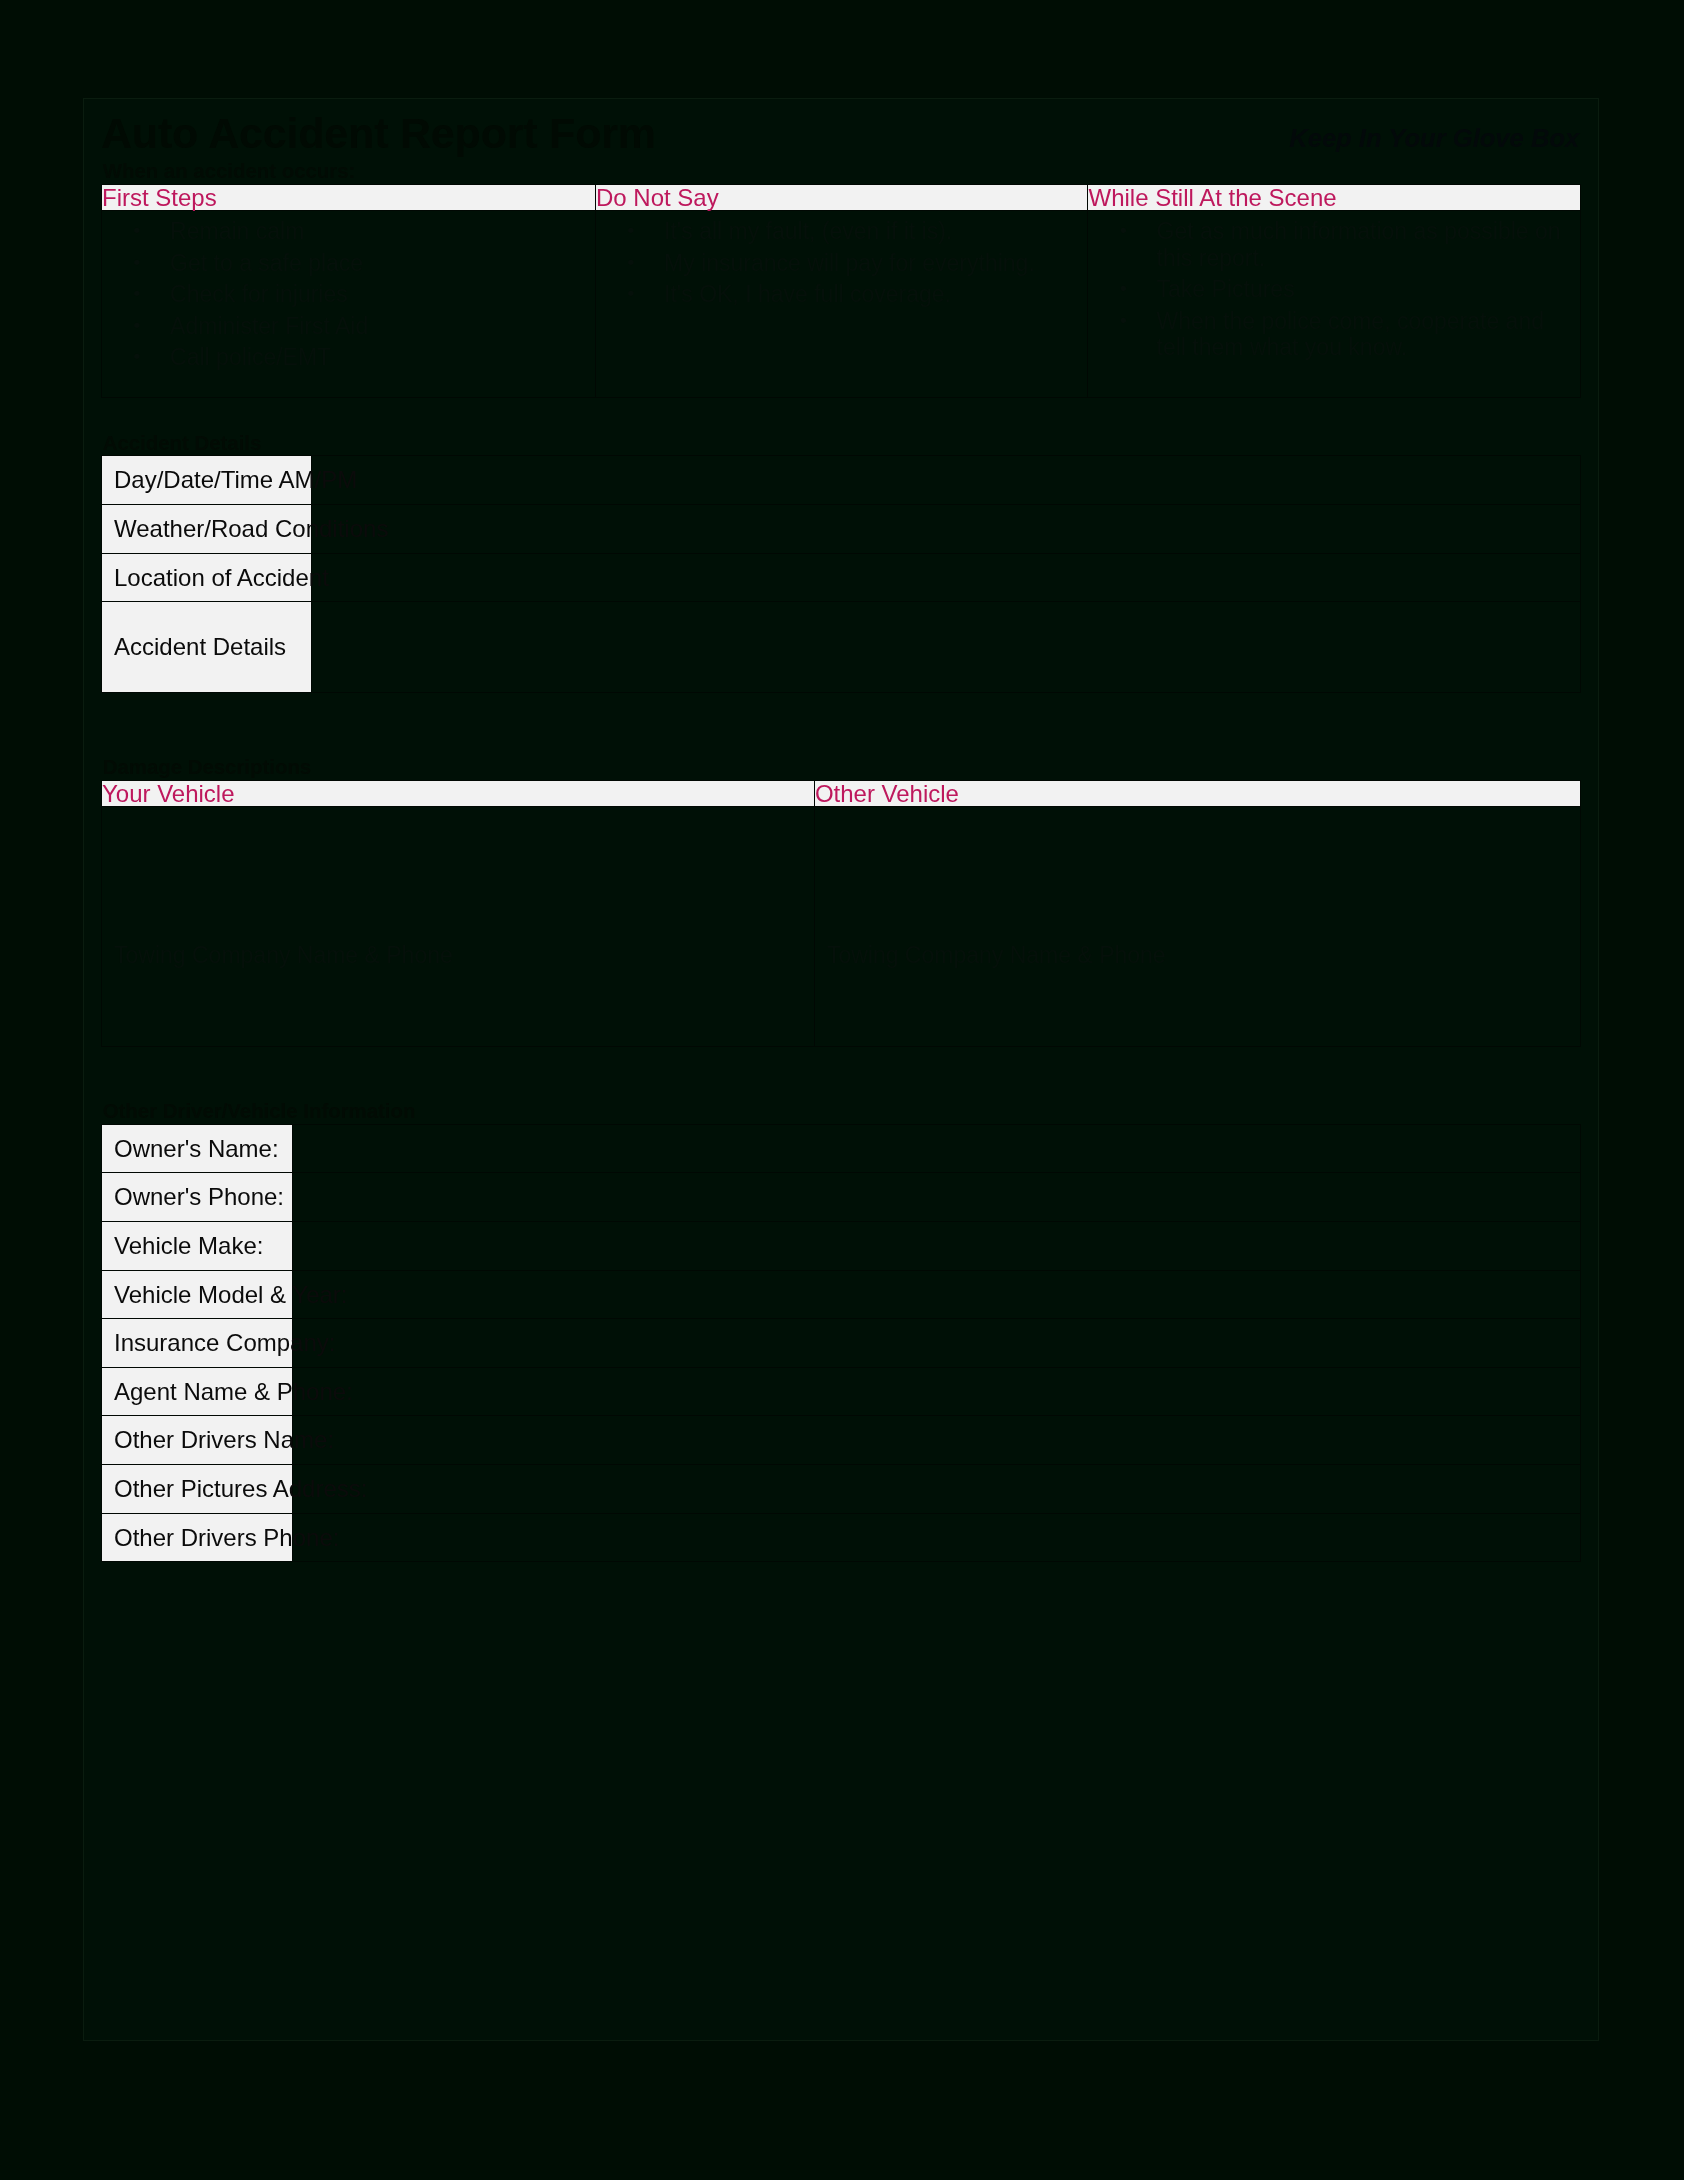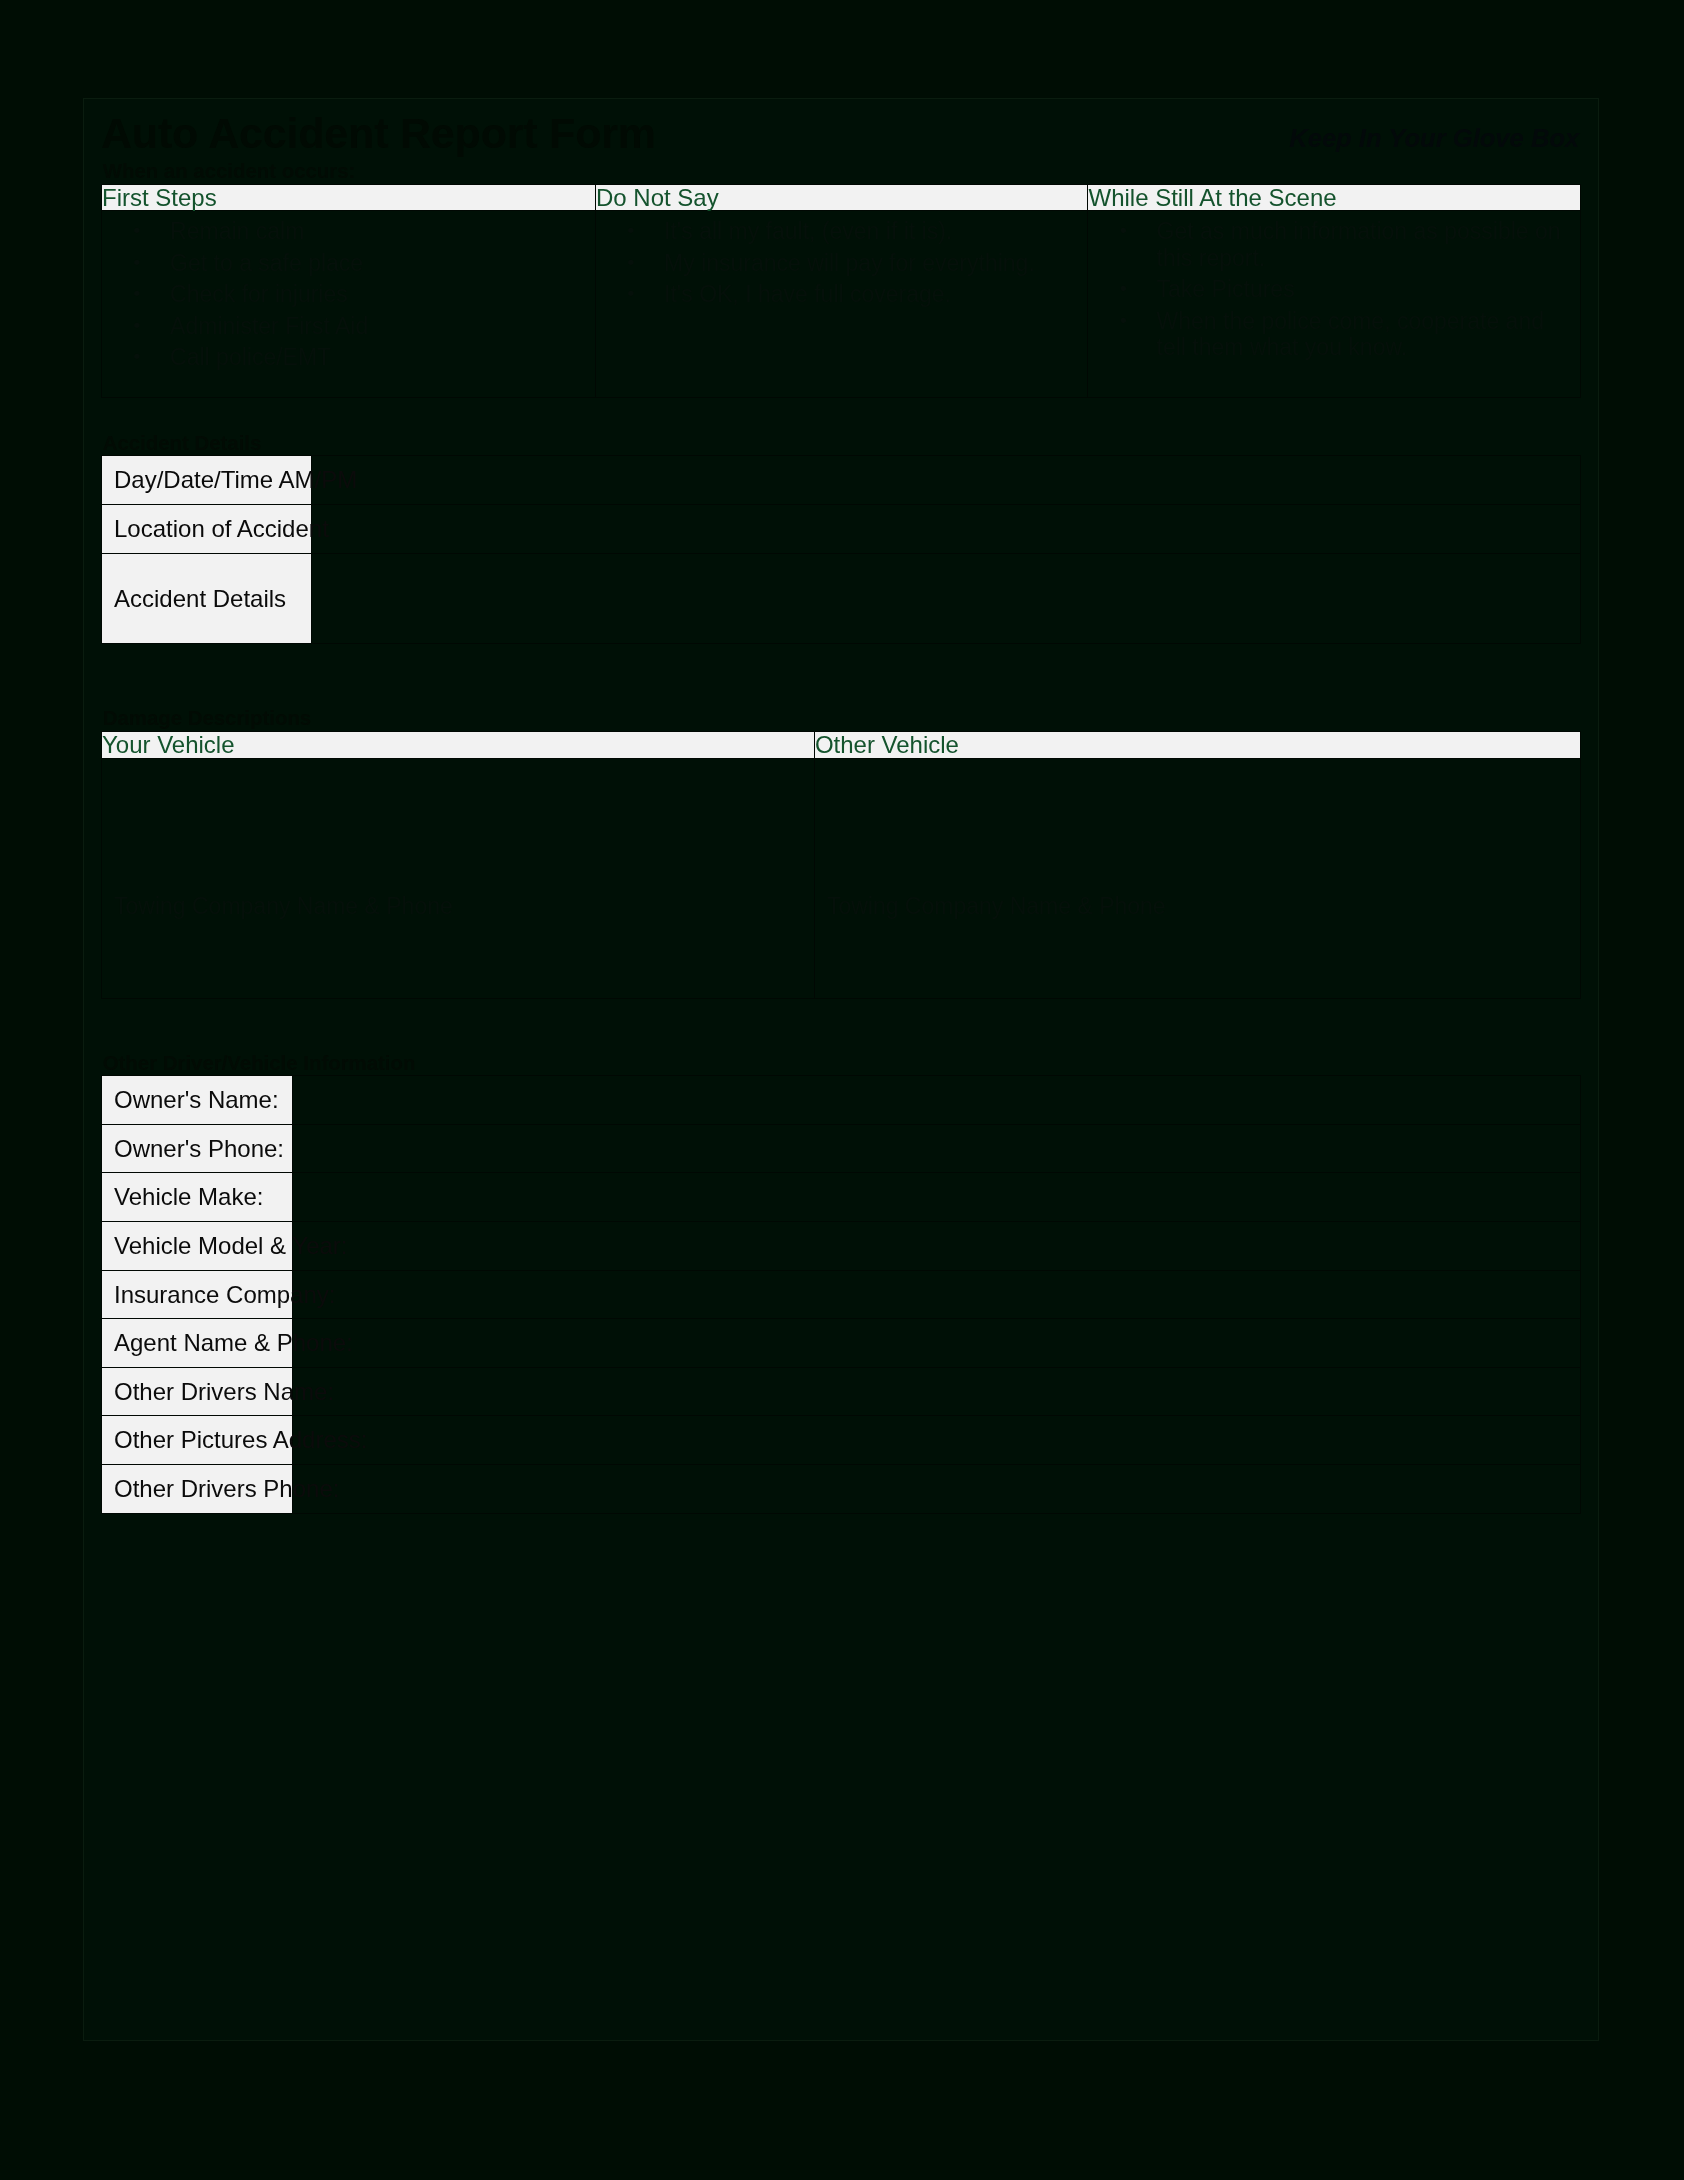--- a/index.html
+++ b/index.html
@@ -76,21 +76,21 @@
     table-layout: fixed;
     width: 100%;
   }
   table.grid td, table.grid th {
     border: 0.9px solid #010803;
     vertical-align: top;
     padding: 0;
   }
   .hcell {
     background: #f2f2f2;
-    color: #14532d;
+    color: #be185d;
     font-size: 24px;
     line-height: 25.6px;
     padding: 15.3px 12px 17px 12px;
     text-align: left;
     font-weight: normal;
   }
   .bodycell {
     background: transparent;
   }
 
@@ -219,20 +219,24 @@
       <colgroup>
           <col style="width:14.2%">
           <col style="width:85.8%">
         </colgroup>
       <tbody>
           <tr>
         <td class="lv-label">Day/Date/Time AM/PM</td>
         <td class="lv-value"></td>
       </tr>
       <tr>
+        <td class="lv-label">Weather/Road Conditions</td>
+        <td class="lv-value"></td>
+      </tr>
+      <tr>
         <td class="lv-label">Location of Accident</td>
         <td class="lv-value"></td>
       </tr>
       <tr>
         <td class="lv-label tall">Accident Details</td>
         <td class="lv-value"></td>
       </tr>
     </tbody>
       </table>
 

